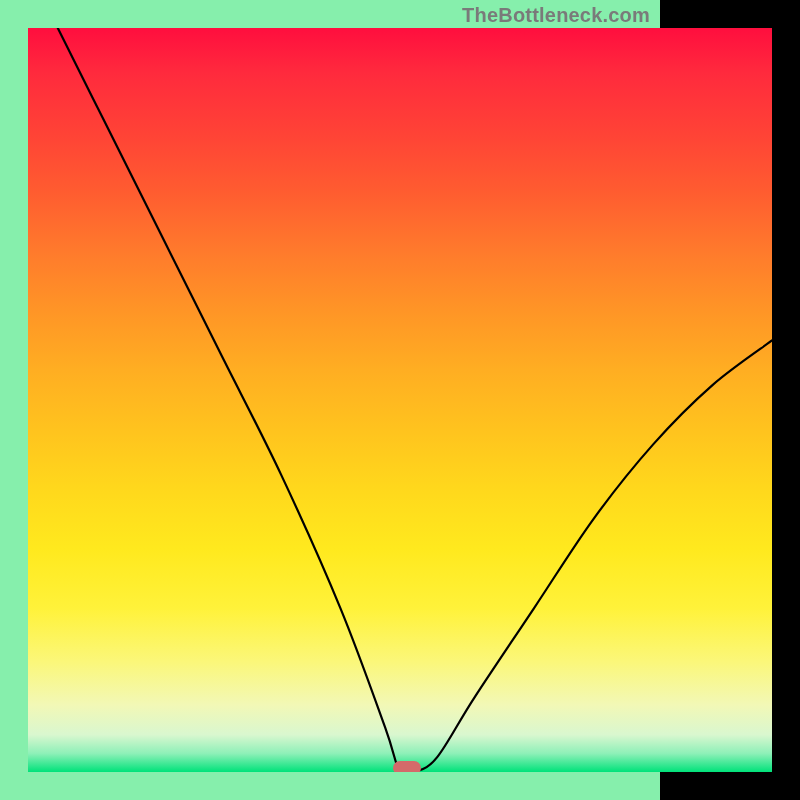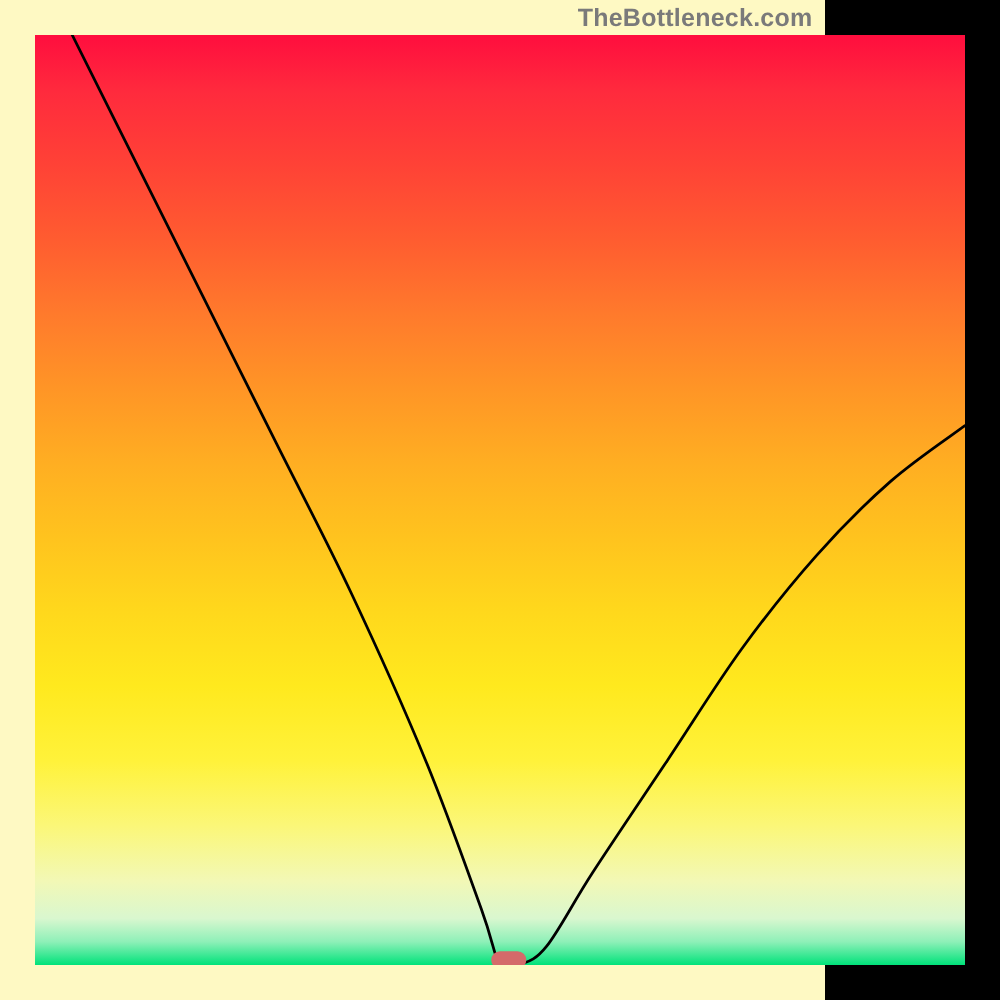--- a/index.html
+++ b/index.html
@@ -8,21 +8,21 @@
     width: 800px;
     height: 800px;
     background: #000;
     overflow: hidden;
     font-family: Arial, Helvetica, sans-serif;
   }
   .frame {
     position: relative;
     width: 660px;
     height: 800px;
-    background: #fef9c3;
+    background: #86efac;
   }
   .watermark {
     position: absolute;
     top: 4px;
     right: 10px;
     color: #7a7a7a;
     font-size: 20px;
     font-weight: 600;
     letter-spacing: 0.2px;
     z-index: 10;

